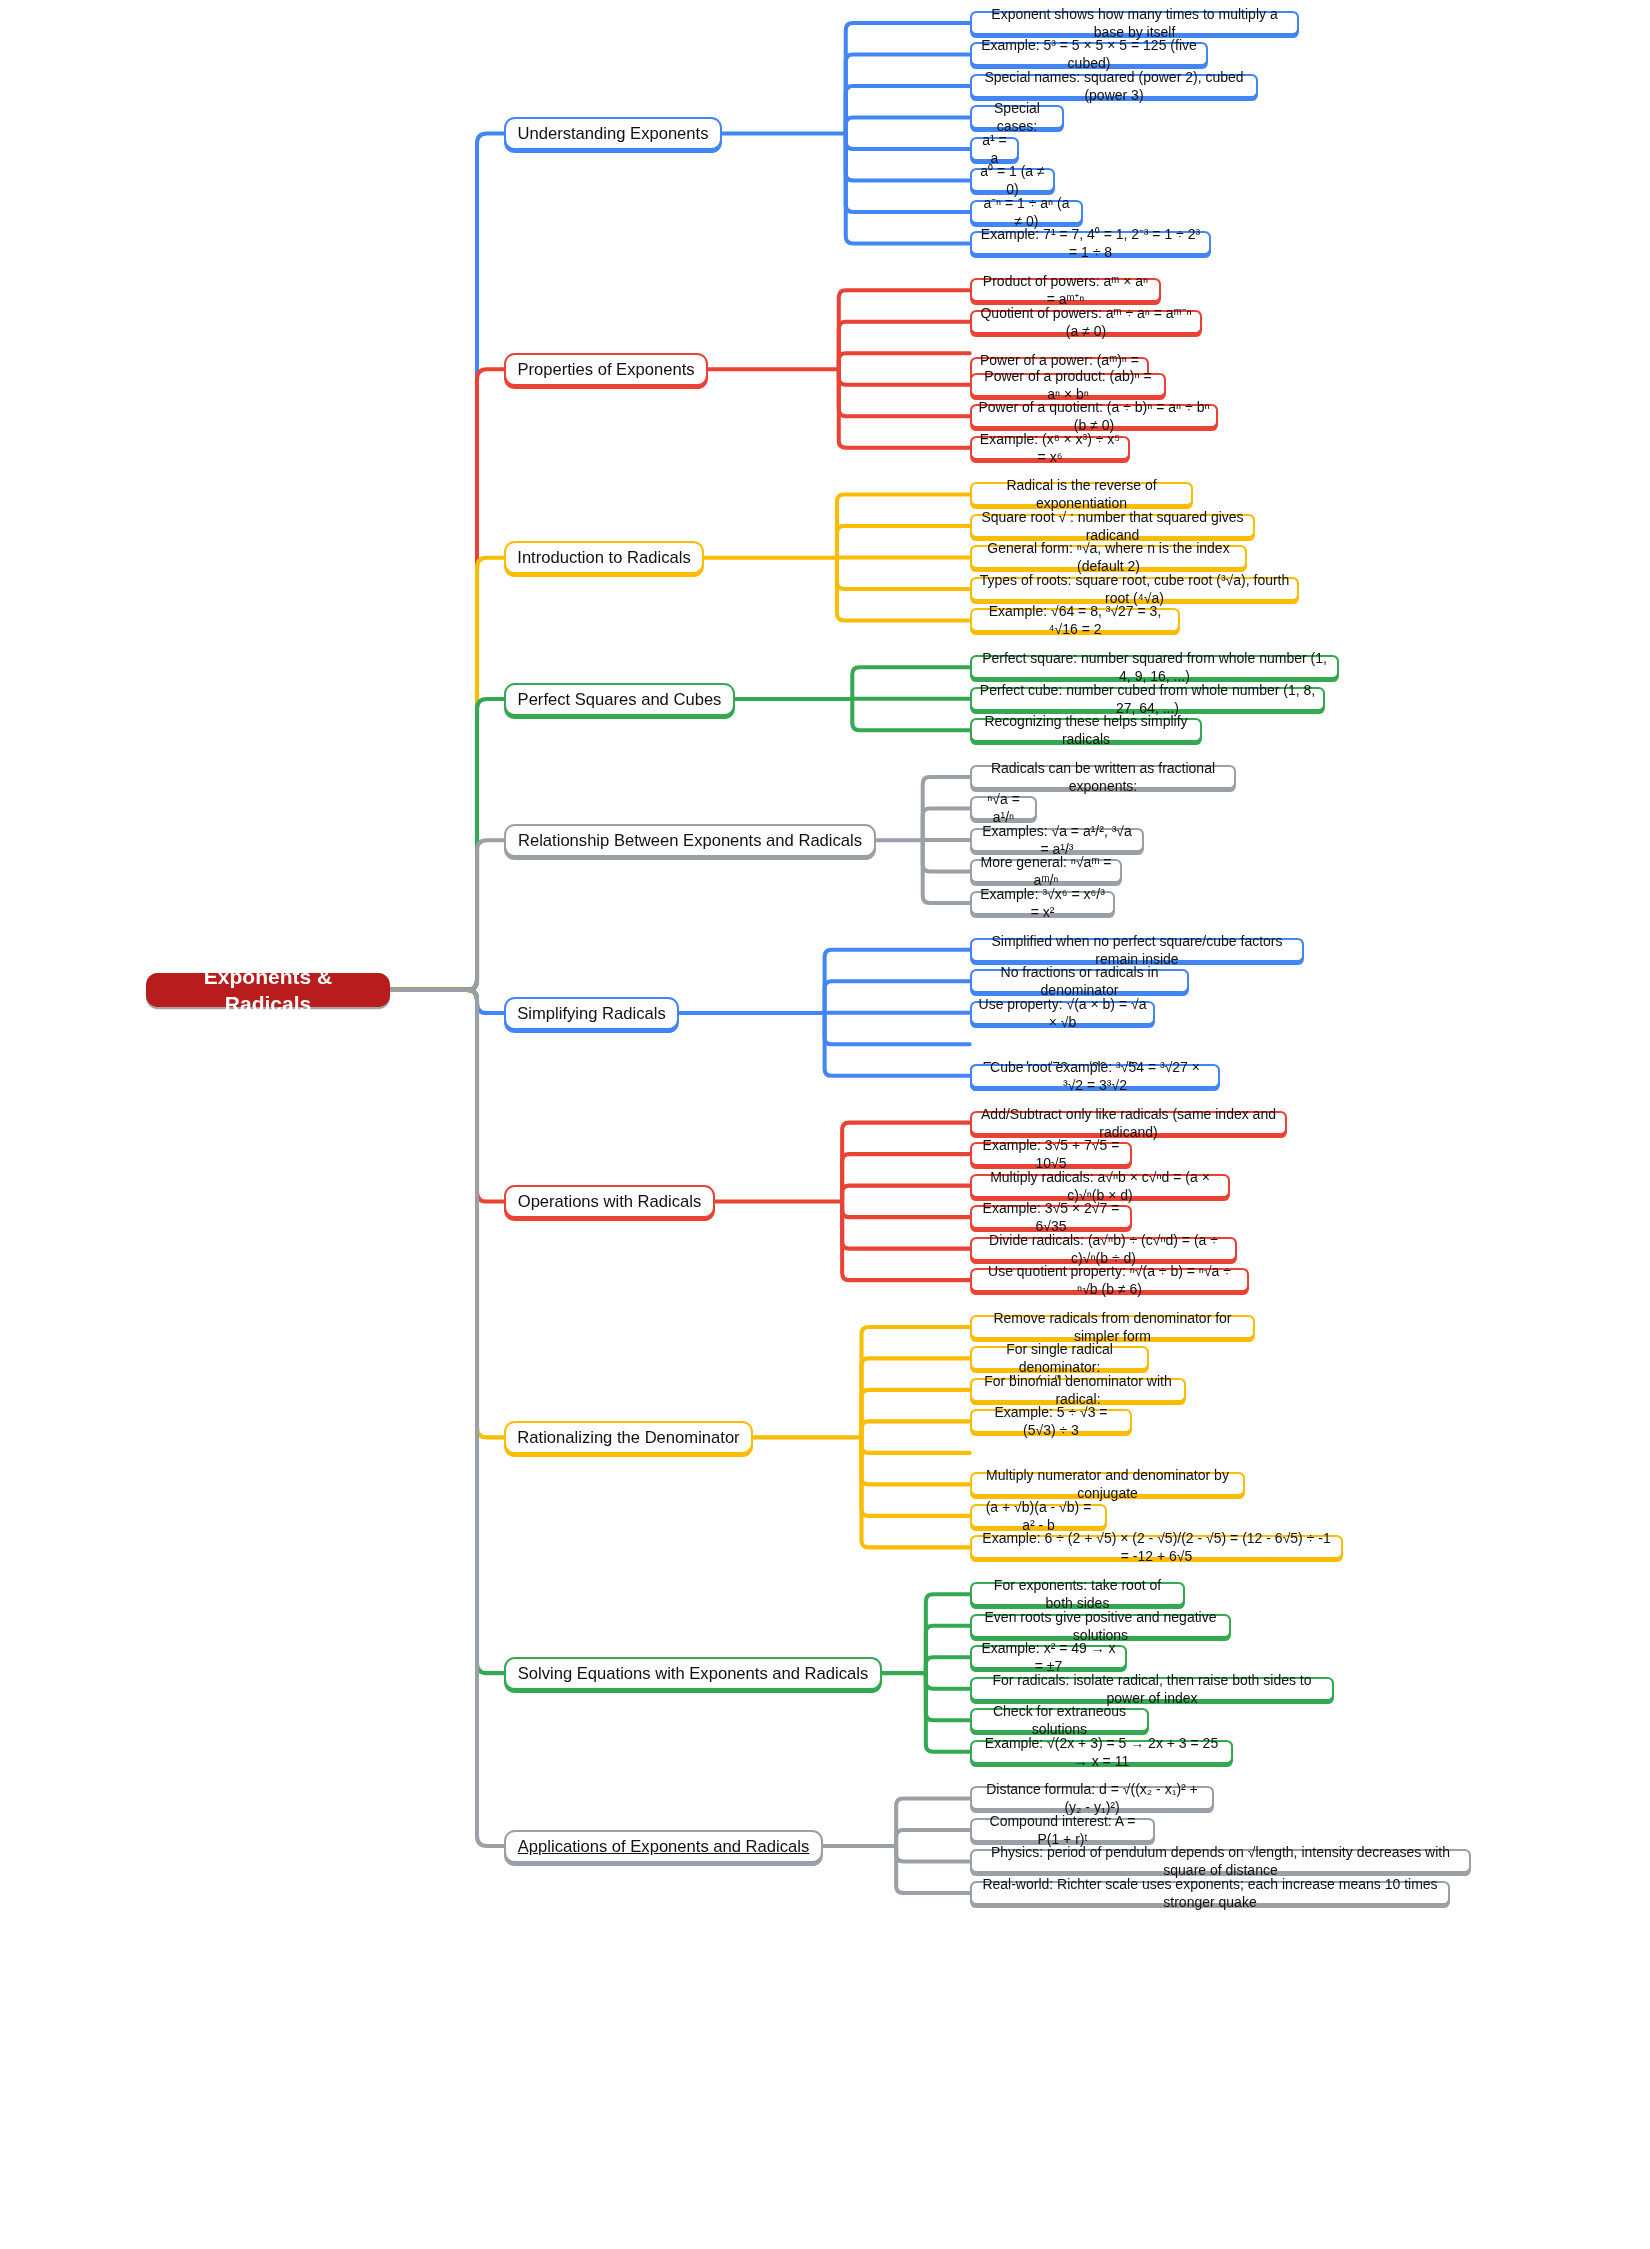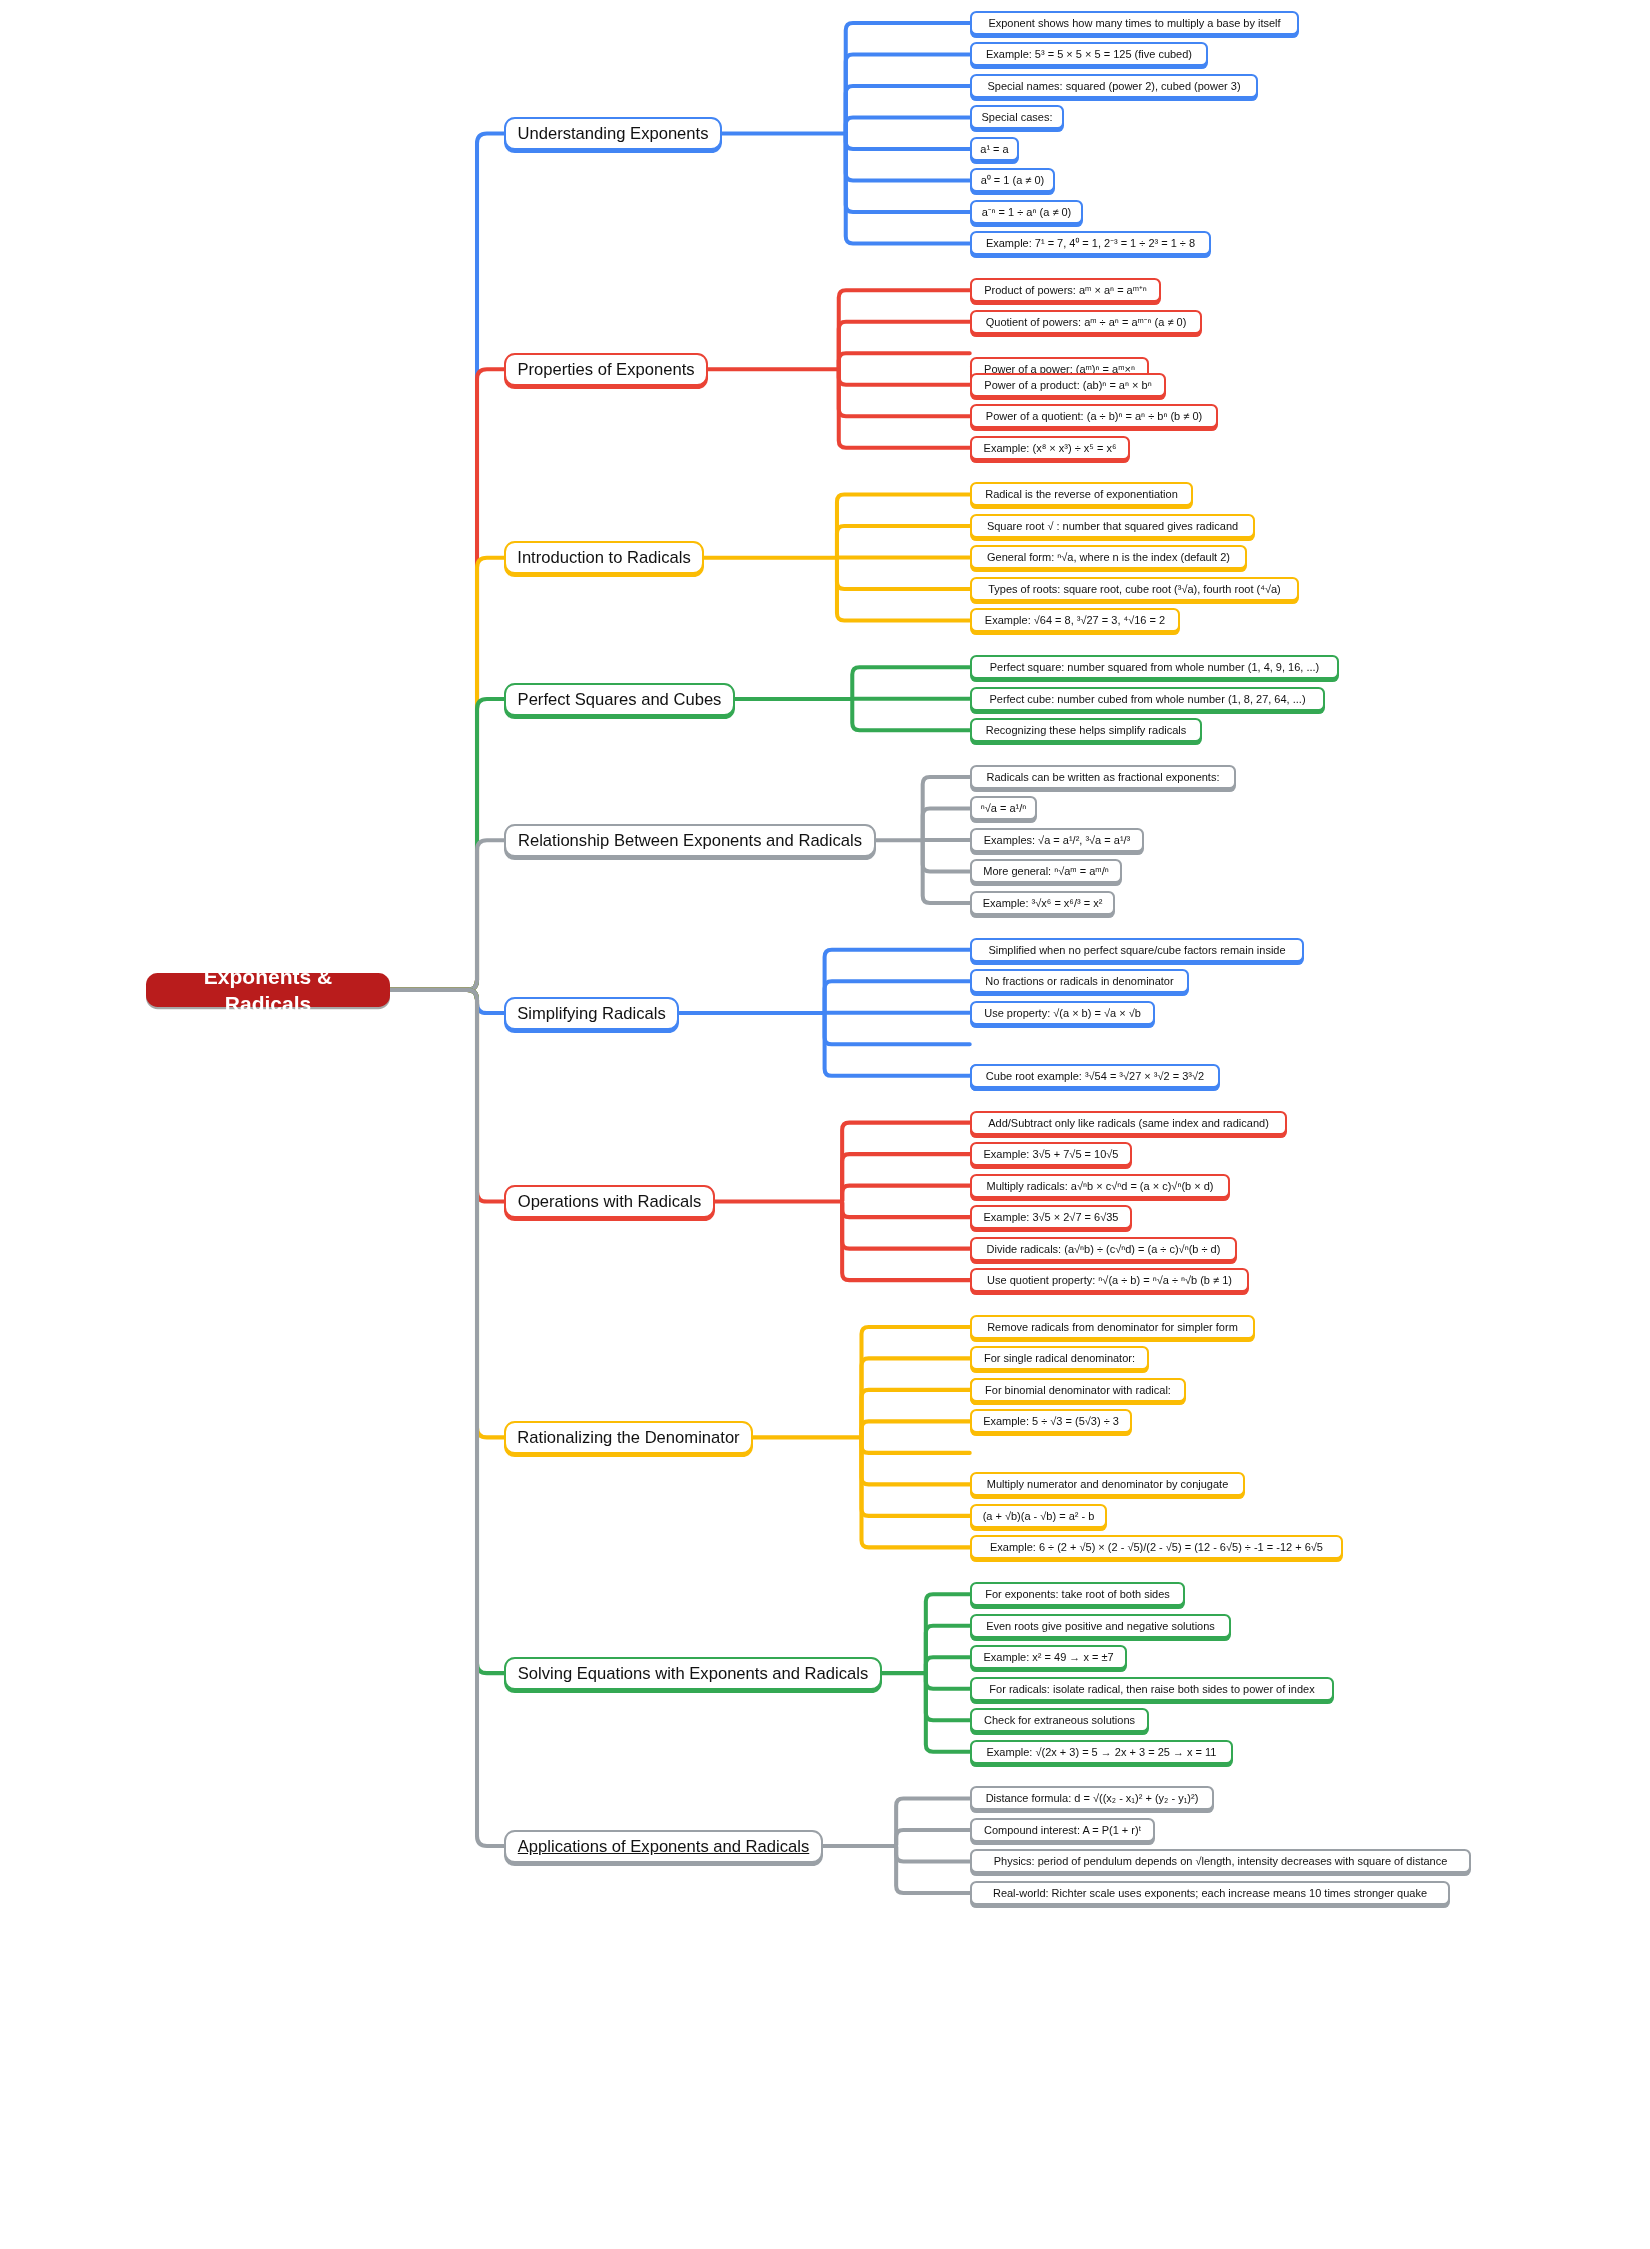--- a/index.html
+++ b/index.html
@@ -42,21 +42,21 @@
   .topic.blue   { border-color:#4285f4; }
   .topic.red    { border-color:#ea4335; }
   .topic.yellow { border-color:#fbbc04; }
   .topic.green  { border-color:#34a853; }
   .topic.gray   { border-color:#9aa0a6; }
 
   
   .leaf {
     border-radius:6.3px;
     border:2.2px solid #888;
-    font-size:11px;
+    font-size:14px;
     padding:2.2px 6.3px;
   }
   .leaf.blue   { border-color:#4285f4; }
   .leaf.red    { border-color:#ea4335; }
   .leaf.yellow { border-color:#fbbc04; }
   .leaf.green  { border-color:#34a853; }
   .leaf.gray   { border-color:#9aa0a6; }
 
   .shadow-blue   { box-shadow: 0 3.1px 0 #4285f4; }
   .shadow-red    { box-shadow: 0 3.1px 0 #ea4335; }
@@ -185,21 +185,21 @@
       <div class="node leaf blue shadow-blue" style="left: 970px; top: 969px; width: 219px; height: 24px;">No fractions or radicals in denominator</div>
       <div class="node leaf blue shadow-blue" style="left: 970px; top: 1001px; width: 185px; height: 24px;">Use property: √(a × b) = √a × √b</div>
       <div class="node leaf blue shadow-blue" style="left: 970px; top: 1032px; width: 181px; height: 24px; margin-top: 32px;">Example: √72 = √36 × √2 = 6√2</div>
       <div class="node leaf blue shadow-blue" style="left: 970px; top: 1064px; width: 250px; height: 24px;">Cube root example: ³√54 = ³√27 × ³√2 = 3³√2</div>
       <div class="node topic red shadow-red" style="left: 504px; top: 1185px; width: 211px; height: 33px;">Operations with Radicals</div>
       <div class="node leaf red shadow-red" style="left: 970px; top: 1111px; width: 317px; height: 24px;">Add/Subtract only like radicals (same index and radicand)</div>
       <div class="node leaf red shadow-red" style="left: 970px; top: 1142px; width: 162px; height: 24px;">Example: 3√5 + 7√5 = 10√5</div>
       <div class="node leaf red shadow-red" style="left: 970px; top: 1174px; width: 260px; height: 24px;">Multiply radicals: a√ⁿb × c√ⁿd = (a × c)√ⁿ(b × d)</div>
       <div class="node leaf red shadow-red" style="left: 970px; top: 1205px; width: 162px; height: 24px;">Example: 3√5 × 2√7 = 6√35</div>
       <div class="node leaf red shadow-red" style="left: 970px; top: 1237px; width: 267px; height: 24px;">Divide radicals: (a√ⁿb) ÷ (c√ⁿd) = (a ÷ c)√ⁿ(b ÷ d)</div>
-      <div class="node leaf red shadow-red" style="left: 970px; top: 1268px; width: 279px; height: 24px;">Use quotient property: ⁿ√(a ÷ b) = ⁿ√a ÷ ⁿ√b (b ≠ 1)</div>
+      <div class="node leaf red shadow-red" style="left: 970px; top: 1268px; width: 279px; height: 24px;">Use quotient property: ⁿ√(a ÷ b) = ⁿ√a ÷ ⁿ√b (b ≠ 6)</div>
       <div class="node topic yellow shadow-yellow" style="left: 504px; top: 1421px; width: 249px; height: 33px;">Rationalizing the Denominator</div>
       <div class="node leaf yellow shadow-yellow" style="left: 970px; top: 1315px; width: 285px; height: 24px;">Remove radicals from denominator for simpler form</div>
       <div class="node leaf yellow shadow-yellow" style="left: 970px; top: 1346px; width: 179px; height: 24px;">For single radical denominator:</div>
       <div class="node leaf yellow shadow-yellow" style="left: 970px; top: 1378px; width: 111px; height: 24px;">a ÷ √b = (a√b) ÷ b</div>
       <div class="node leaf yellow shadow-yellow" style="left: 970px; top: 1409px; width: 162px; height: 24px;">Example: 5 ÷ √3 = (5√3) ÷ 3</div>
       <div class="node leaf yellow shadow-yellow" style="left: 970px; top: 1378px; width: 216px; height: 24px;">For binomial denominator with radical:</div>
       <div class="node leaf yellow shadow-yellow" style="left: 970px; top: 1472px; width: 275px; height: 24px;">Multiply numerator and denominator by conjugate</div>
       <div class="node leaf yellow shadow-yellow" style="left: 970px; top: 1504px; width: 137px; height: 24px;">(a + √b)(a - √b) = a² - b</div>
       <div class="node leaf yellow shadow-yellow" style="left: 970px; top: 1535px; width: 373px; height: 24px;">Example: 6 ÷ (2 + √5) × (2 - √5)/(2 - √5) = (12 - 6√5) ÷ -1 = -12 + 6√5</div>
       <div class="node topic green shadow-green" style="left: 504px; top: 1657px; width: 378px; height: 33px;">Solving Equations with Exponents and Radicals</div>

